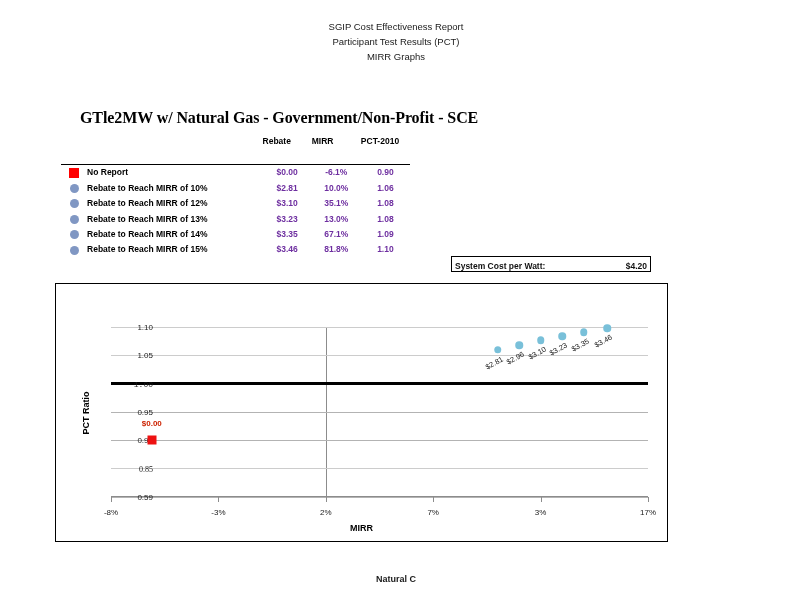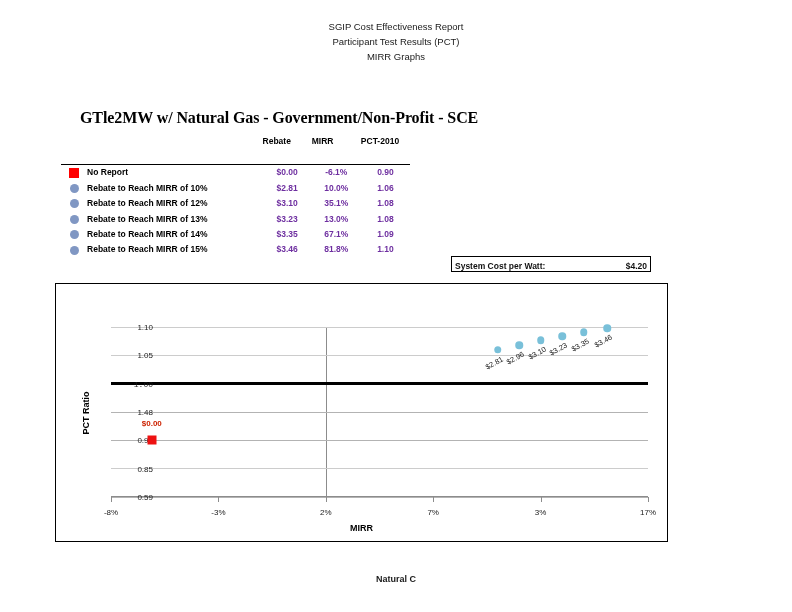--- a/index.html
+++ b/index.html
@@ -327,25 +327,25 @@
 
 <div id="chart-frame">
   <div id="y-axis-title">PCT Ratio</div>
   <div id="x-axis-title">MIRR</div>
   <div id="plot-area">
     <div id="y-axis-line" style="left: 214.8px;"></div>
     <div id="x-axis-line"></div>
   <div class="gridline" style="top: 169.5px;"></div>
       <div class="ytick-label" style="top: 170px;">0.59</div>
       <div class="gridline light" style="top: 141.167px;"></div>
-      <div class="ytick-label" style="top: 141.667px;">0.85</div>
+      <div class="ytick-label" style="top: 141.667px; font-family: Liberation Serif, serif;">0.85</div>
       <div class="gridline" style="top: 112.833px;"></div>
       <div class="ytick-label" style="top: 113.333px;">0.90</div>
       <div class="gridline" style="top: 84.5px;"></div>
-      <div class="ytick-label" style="top: 85px;">1.48</div>
+      <div class="ytick-label" style="top: 85px;">0.95</div>
       <div class="gridline heavy" style="top: 55.1667px;"></div>
       <div class="ytick-label" style="top: 56.6667px; font-family: Liberation Mono, monospace;">1.00</div>
       <div class="gridline light" style="top: 27.8333px;"></div>
       <div class="ytick-label" style="top: 28.3333px;">1.05</div>
       <div class="gridline light" style="top: -0.5px;"></div>
       <div class="ytick-label" style="top: 0px;">1.10</div>
       <div class="xtick" style="left: 0px;"></div>
       <div class="xtick-label" style="left: 0px;">-8%</div>
       <div class="xtick" style="left: 107.4px;"></div>
       <div class="xtick-label" style="left: 107.4px;">-3%</div>

